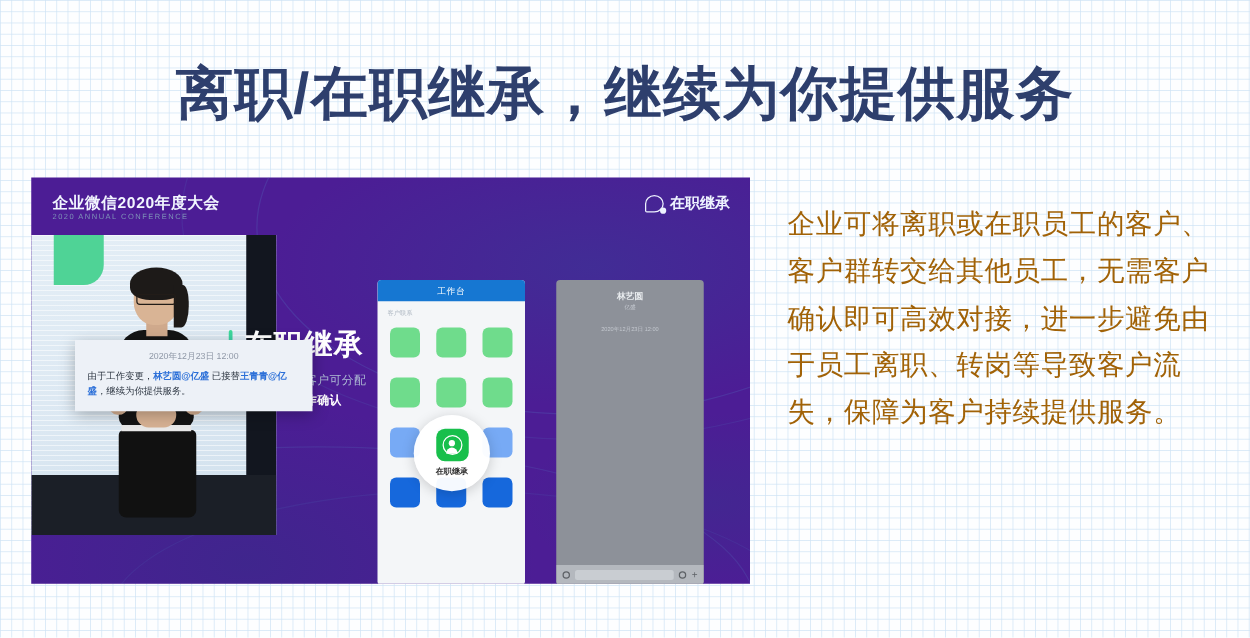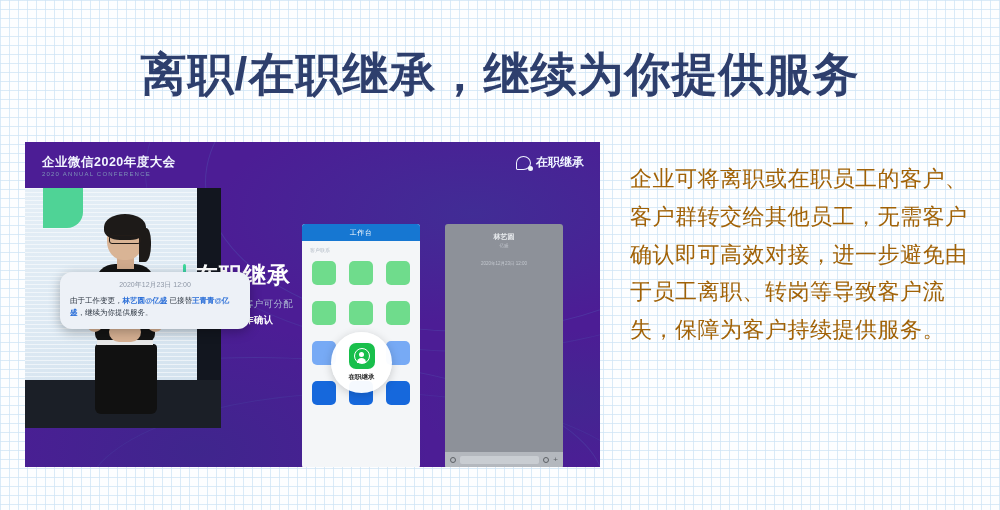--- a/index.html
+++ b/index.html
@@ -214,21 +214,21 @@
     width:6px; height:6px; border:1px solid #5d6166; border-radius:3px;
   }
   .ph2-input .field{ flex:1; height:8px; background:#c9cdd2; border-radius:2px; }
   .ph2-input .emoji{
     width:6px; height:6px; border:1px solid #5d6166; border-radius:50%;
   }
   .ph2-input .plus{ color:#5d6166; font-size:8px; line-height:6px; }
 
   .msg-card{
     position:absolute; left:35px; top:130px; width:190px;
-    background:#edf1f7; border-radius:12px; padding:8px 10px 9px 10px;
+    background:#edf1f7; border-radius:0; padding:8px 10px 9px 10px;
     box-shadow:0 3px 12px rgba(0,0,0,0.28);
   }
   .msg-time{ text-align:center; color:#8e97a6; font-size:7px; margin-bottom:5px; }
   .msg-body{ font-size:7.5px; line-height:1.65; color:#2b3440; }
   .msg-body .lnk{ color:#2b6fd8; font-weight:bold; }
 
   
   .desc{
     position:absolute; left:630px; top:160px; width:345px;
     color:#a16207; font-size:22px; line-height:1.72; letter-spacing:.5px;

